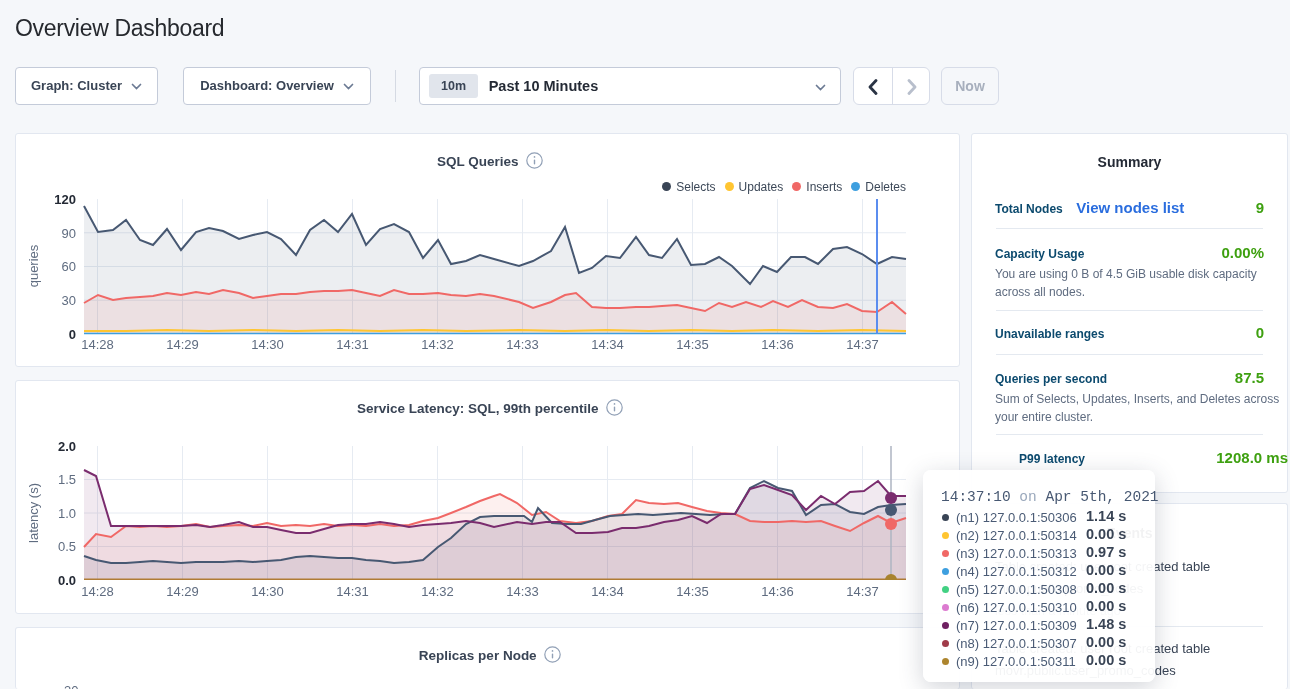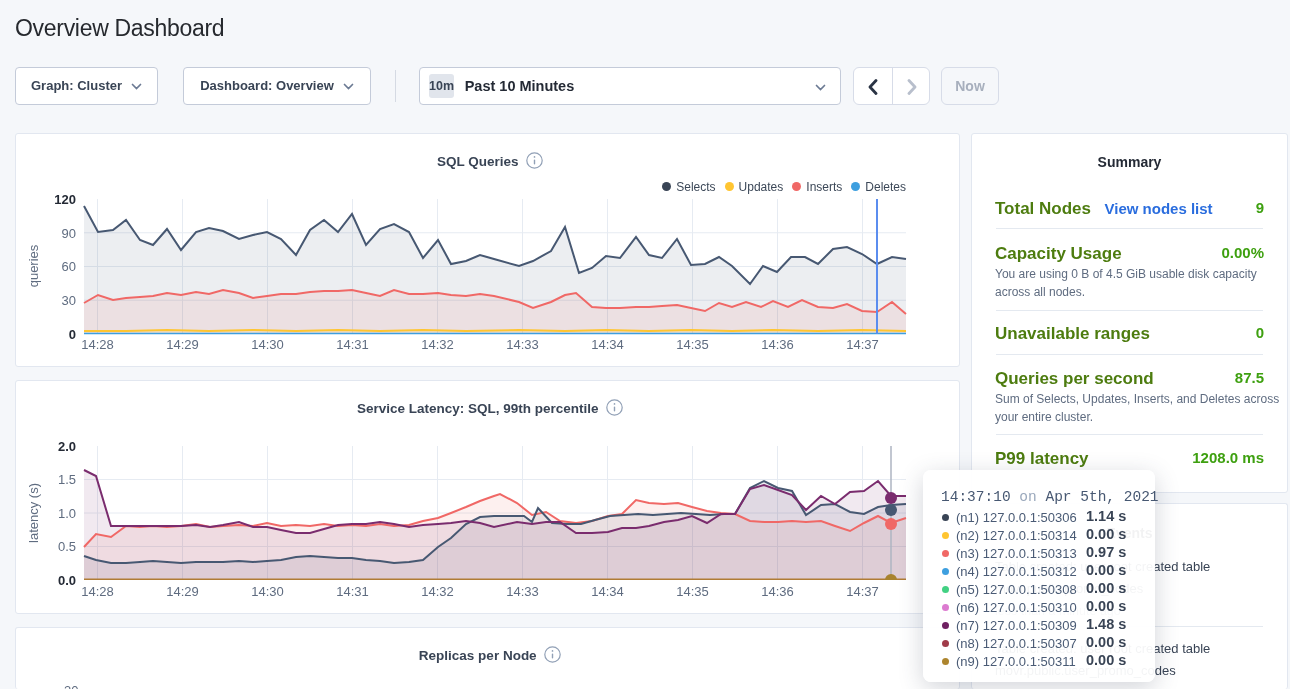--- a/index.html
+++ b/index.html
@@ -9,21 +9,21 @@
 .card { position:absolute; background:#fff; border:1px solid #E2E7F0; border-radius:3px; }
 .h1 { position:absolute; left:15px; top:15px; font-size:23px; color:#26292E; letter-spacing:-0.3px; }
 .btn { position:absolute; top:67px; height:38px; background:#fff; border:1px solid #C4CBD9; border-radius:4px;
   font-size:13px; font-weight:bold; color:#394455; line-height:36px; text-align:center; }
 .axl { font-size:13px; fill:#5F6C80; font-family:"Liberation Sans",sans-serif; }
 .axb { font-size:13px; fill:#242A35; font-weight:bold; font-family:"Liberation Sans",sans-serif; }
 .ctitle { position:absolute; width:100%; text-align:center; font-size:13.5px; font-weight:bold; color:#394455; padding-left:20px; }
 .li { margin-left:9px; font-size:12px; color:#3C4858; }
 .ld { display:inline-block; width:9px; height:9px; border-radius:50%; margin-right:5px; }
 .srow { position:absolute; left:995px; width:269px; }
-.slab { font-size:17px; font-weight:bold; color:#4d7c0f; }
+.slab { font-size:12px; font-weight:bold; color:#0c4a6e; }
 .sval { float:right; font-size:15px; font-weight:bold; color:#3EA010; }
 .sdesc { position:absolute; left:995px; width:300px; font-size:12px; color:#5F6C80; line-height:18px; white-space:nowrap; }
 .sdiv { position:absolute; left:996px; width:267px; border-top:1px solid #E4E9F0; }
 .ttd { display:inline-block; width:7px; height:7px; border-radius:50%; margin-right:7px; vertical-align:1px; }
 .ttl { font-size:13px; color:#4A5B75; }
 .ttv { font-size:14.5px; font-weight:bold; color:#394455; }
 .tts { font-weight:bold; }
 .ev { position:absolute; left:995px; font-size:13px; color:#394455; }
 </style></head>
 <body>
@@ -31,21 +31,21 @@
   <div class="h1">Overview Dashboard</div>
 
   <div class="btn" style="left:183px; width:188px;">Dashboard: Overview<svg width="11" height="7" viewBox="0 0 11 7" style="margin-left:9px">
         <polyline points="1.5,1.5 5.5,5.5 9.5,1.5" stroke="#6B7A93" stroke-width="1.7" fill="none" stroke-linecap="round"></polyline>
       </svg></div>
   <div class="btn" style="left:15px; width:143px;">Graph: Cluster<svg width="11" height="7" viewBox="0 0 11 7" style="margin-left:9px">
         <polyline points="1.5,1.5 5.5,5.5 9.5,1.5" stroke="#6B7A93" stroke-width="1.7" fill="none" stroke-linecap="round"></polyline>
       </svg></div>
   <div class="abs" style="left:395px; top:70px; width:1px; height:32px; background:#D5DAE3;"></div>
   <div class="btn" style="left:419px; width:422px; text-align:left; padding-left:9px;">
-    <span style="display:inline-block; background:#E1E5EC; border-radius:3px; height:24px; line-height:24px; padding:0 0; font-size:12.5px; vertical-align:1px;">10m</span>
+    <span style="display:inline-block; background:#E1E5EC; border-radius:3px; height:24px; line-height:24px; padding:0 12px; font-size:12.5px; vertical-align:1px;">10m</span>
     <span style="margin-left:7px; font-size:14.5px; color:#242A35;">Past 10 Minutes</span>
     <svg width="11" height="7" viewBox="0 0 11 7" style="position:absolute; right:14px; top:16px;">
         <polyline points="1.5,1.5 5.5,5.5 9.5,1.5" stroke="#6B7A93" stroke-width="1.7" fill="none" stroke-linecap="round"></polyline>
       </svg>
   </div>
   <div class="btn" style="left:853px; width:77px; border-color:#D7DCE8; border-radius:6px;">
     <svg width="10" height="16" viewBox="0 0 10 16" style="position:absolute; left:14px; top:11px;">
         <polyline points="8,1.5 2,8 8,14.5" stroke="#2A3344" stroke-width="2.8" fill="none" stroke-linecap="round" stroke-linejoin="round"></polyline>
       </svg>
     <span class="abs" style="left:38px; top:0px; width:1px; height:36px; background:#D7DCE8;"></span>
@@ -171,21 +171,21 @@
     <span class="sval">9</span></div>
   <div class="sdiv" style="top:228px;"></div>
   <div class="srow" style="top:244px;"><span class="slab">Capacity Usage</span><span class="sval">0.00%</span></div>
   <div class="sdesc" style="top:265px;">You are using 0 B of 4.5 GiB usable disk capacity<br>across all nodes.</div>
   <div class="sdiv" style="top:310px;"></div>
   <div class="srow" style="top:324px;"><span class="slab">Unavailable ranges</span><span class="sval">0</span></div>
   <div class="sdiv" style="top:354px;"></div>
   <div class="srow" style="top:369px;"><span class="slab">Queries per second</span><span class="sval">87.5</span></div>
   <div class="sdesc" style="top:390px;">Sum of Selects, Updates, Inserts, and Deletes across<br>your entire cluster.</div>
   <div class="sdiv" style="top:434px;"></div>
-  <div class="srow" style="top:449px;"><span class="slab">P99 latency</span><span class="sval">1208.0 ms</span></div>
+  <div class="srow" style="top:449px;margin-left:24px;"><span class="slab">P99 latency</span><span class="sval">1208.0 ms</span></div>
 
   <div class="abs" style="left:971px; top:525px; width:317px; text-align:center; font-size:14px; font-weight:bold; color:#242A35;">Events</div>
   <div class="ev" style="top:559px;">Table created: user root created table</div>
   <div class="ev" style="top:581px;">movr.public.promo_codes</div>
   <div class="ev" style="top:604px; font-size:12.5px; color:#8A96A8;">less than a minute ago</div>
   <div class="sdiv" style="top:626px;"></div>
   <div class="ev" style="top:641px;">Table created: user root created table</div>
   <div class="ev" style="top:663px;">movr.public.user_promo_codes</div>
 
   <div class="abs" style="left:923px; top:470px; width:232px; height:212px; background:rgba(255,255,255,0.94);

